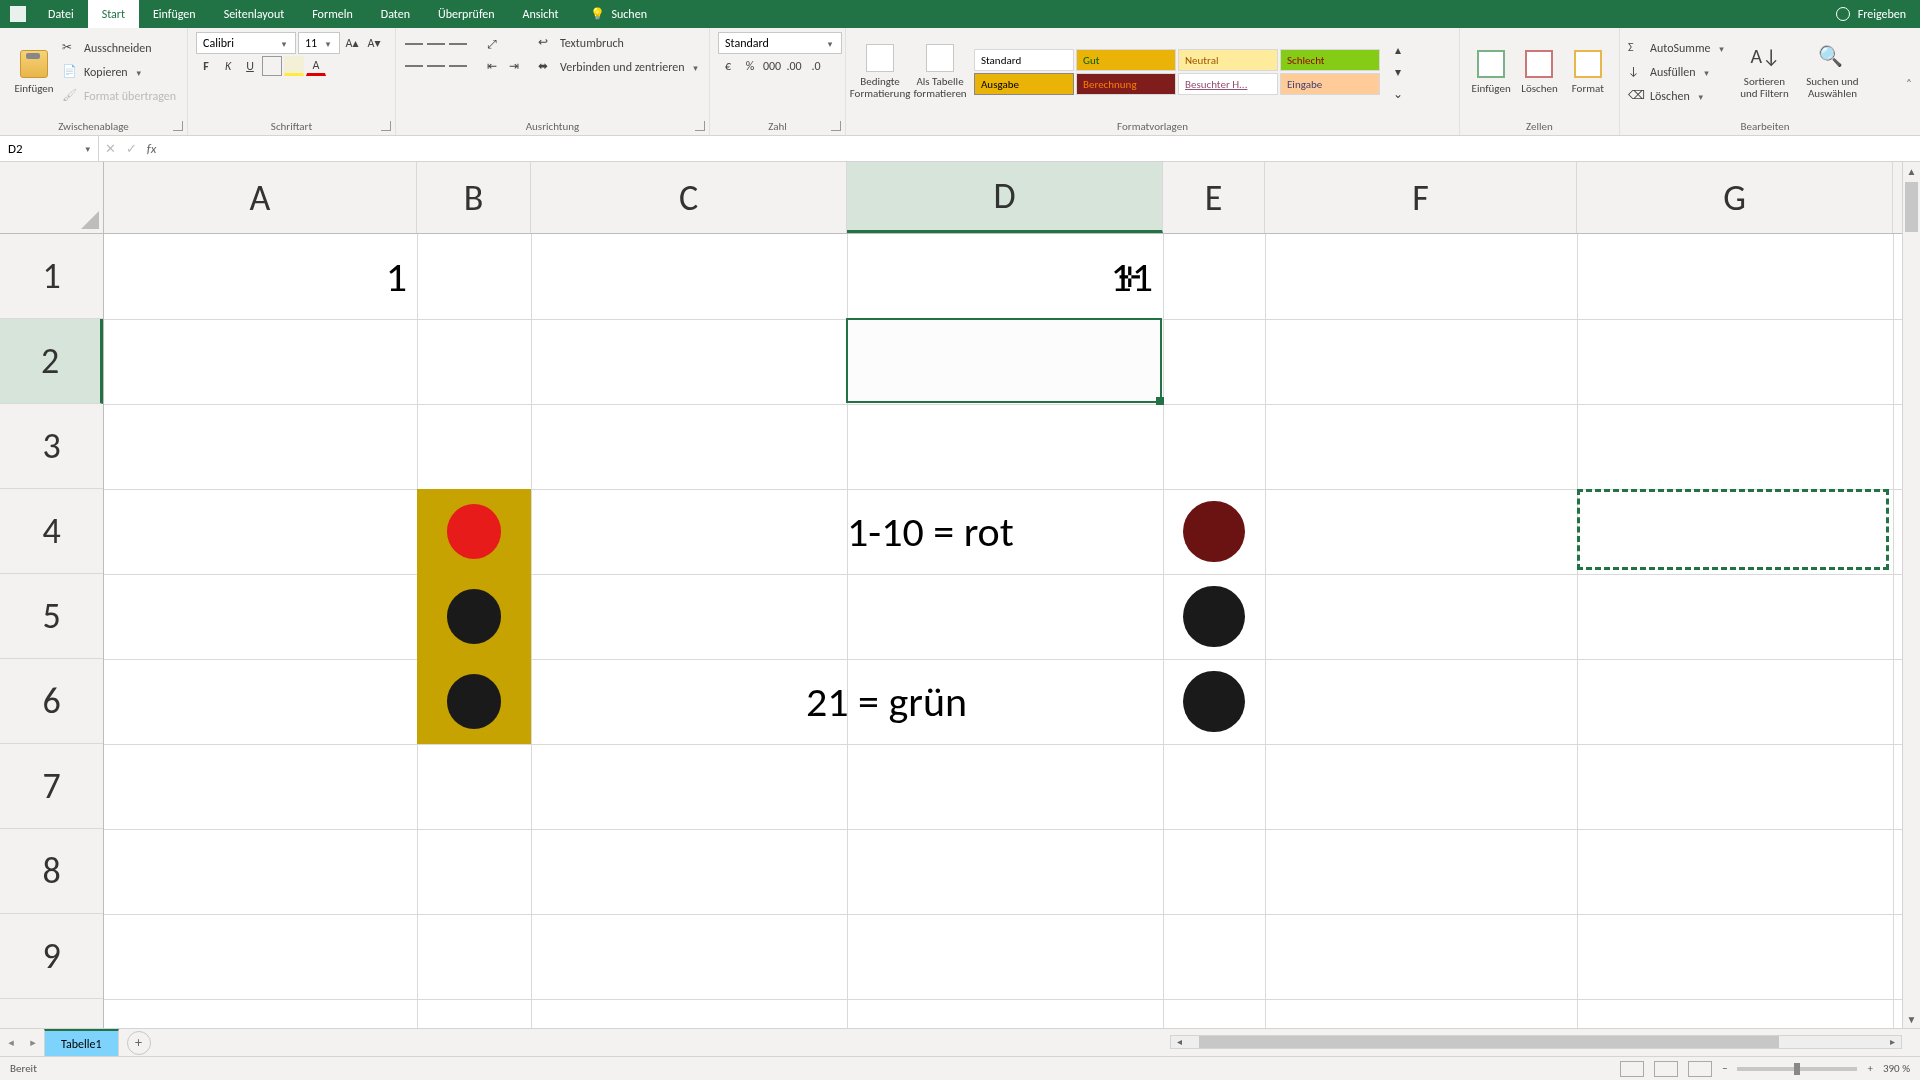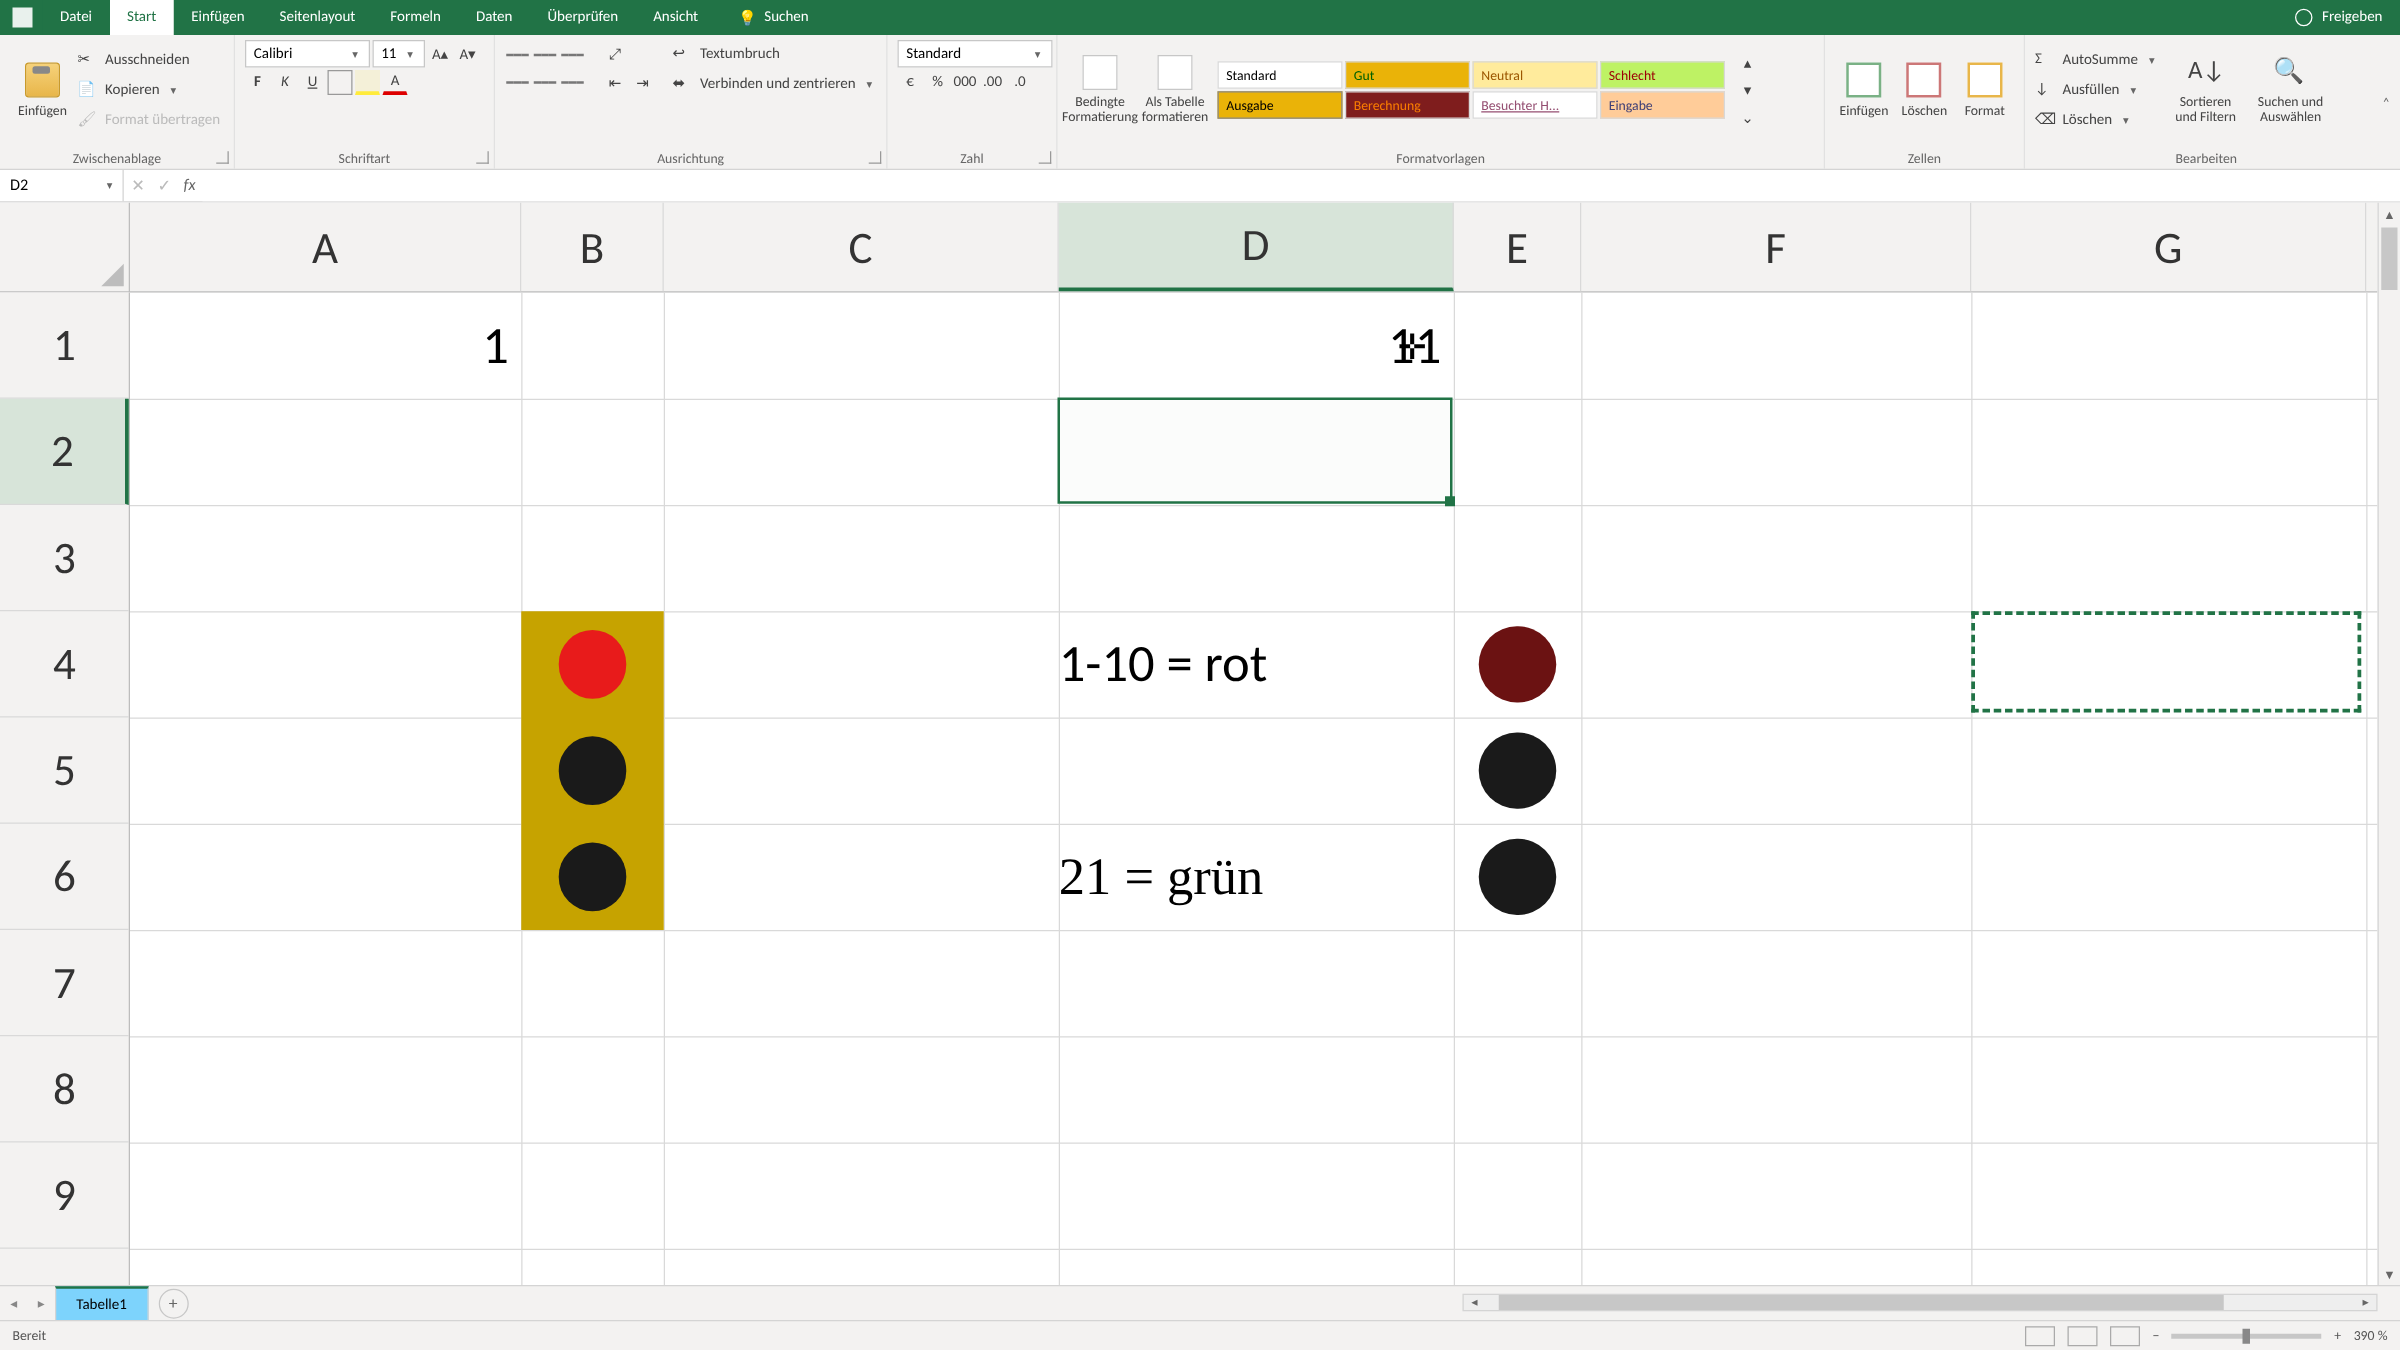--- a/index.html
+++ b/index.html
@@ -282,21 +282,21 @@
         <span style="text-align:center;line-height:1.1">Bedingte Formatierung</span>
       </div>
       <div class="bigbtn">
         <div class="ico" style="background:#fff;border:1px solid #c7c7c7"></div>
         <span style="text-align:center;line-height:1.1">Als Tabelle formatieren</span>
       </div>
       <div class="style-grid">
         <div class="style-cell">Standard</div>
         <div class="style-cell" style="background:#eab308;color:#006100">Gut</div>
         <div class="style-cell" style="background:#ffeb9c;color:#9c5700">Neutral</div>
-        <div class="style-cell" style="background:#bef264;color:#9c0006">Schlecht</div>
+        <div class="style-cell" style="background:#84cc16;color:#9c0006">Schlecht</div>
         <div class="style-cell" style="background:#eab308;border:1px solid #888">Ausgabe</div>
         <div class="style-cell" style="background:#7f1d1d;color:#fa7d00">Berechnung</div>
         <div class="style-cell link" style="color:#954f72">Besuchter H...</div>
         <div class="style-cell" style="background:#ffcc99;color:#3f3f76">Eingabe</div>
       </div>
       <div class="stackv" style="justify-content:center;color:#888">
         <div class="sq">▴</div>
         <div class="sq">▾</div>
         <div class="sq">⌄</div>
       </div>
@@ -415,21 +415,21 @@
         <div class="traffic-body" style="left: 313px; top: 255px; width: 114px; height: 255px;"></div>
         <div class="circle" style="width: 54.4px; height: 54.4px; left: 342.8px; top: 270.3px; background: rgb(232, 27, 27);"></div>
         <div class="circle" style="width: 54.4px; height: 54.4px; left: 342.8px; top: 355.3px; background: rgb(26, 26, 26);"></div>
         <div class="circle" style="width: 54.4px; height: 54.4px; left: 342.8px; top: 440.3px; background: rgb(26, 26, 26);"></div>
         <div class="circle" style="width: 61.2px; height: 61.2px; left: 1079.4px; top: 266.9px; background: rgb(107, 18, 18);"></div>
         <div class="circle" style="width: 61.2px; height: 61.2px; left: 1079.4px; top: 351.9px; background: rgb(26, 26, 26);"></div>
         <div class="circle" style="width: 61.2px; height: 61.2px; left: 1079.4px; top: 436.9px; background: rgb(26, 26, 26);"></div>
         <div class="cellval right" style="left: 0px; top: 0px; width: 313px; height: 85px;">1</div>
         <div class="cellval right" style="left: 743px; top: 0px; width: 316px; height: 85px;">11</div>
         <div class="cellval left" style="left: 743px; top: 255px; width: 316px; height: 85px;">1-10 = rot</div>
-        <div class="cellval left" style="left: 743px; top: 425px; width: 316px; height: 85px; font-family: Liberation Serif, serif;">21 = grün</div>
+        <div class="cellval left" style="left: 702px; top: 425px; width: 316px; height: 85px;">21 = grün</div>
         <div class="selection" style="left: 742px; top: 84px; width: 316px; height: 85px;"></div>
         <div class="marquee" style="left: 1473px; top: 255px; width: 312px; height: 81px;"></div>
         <div class="cursor-overlay" style="left: 1014px; top: 26px;">✛</div>
       </div>
     <div class="vscroll">
       <div class="arrow">▲</div>
       <div class="thumb"></div>
       <div class="arrow" style="position:absolute;bottom:0;left:0;right:0">▼</div>
     </div>
   </div>

